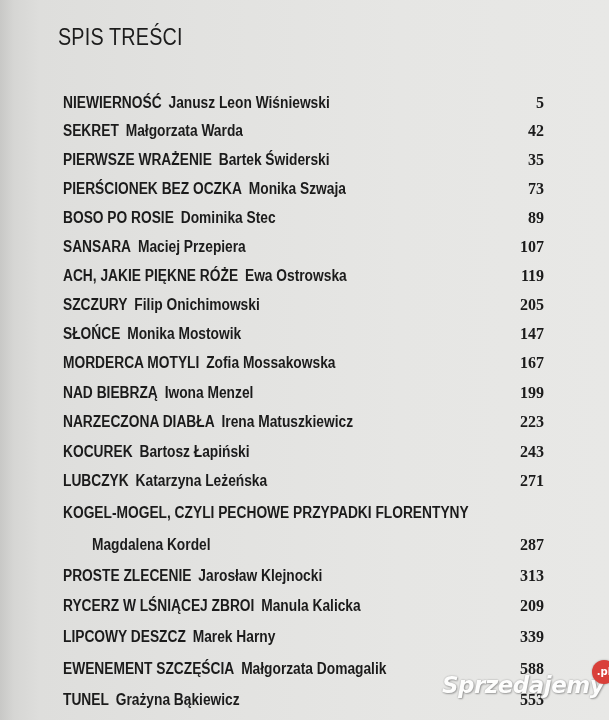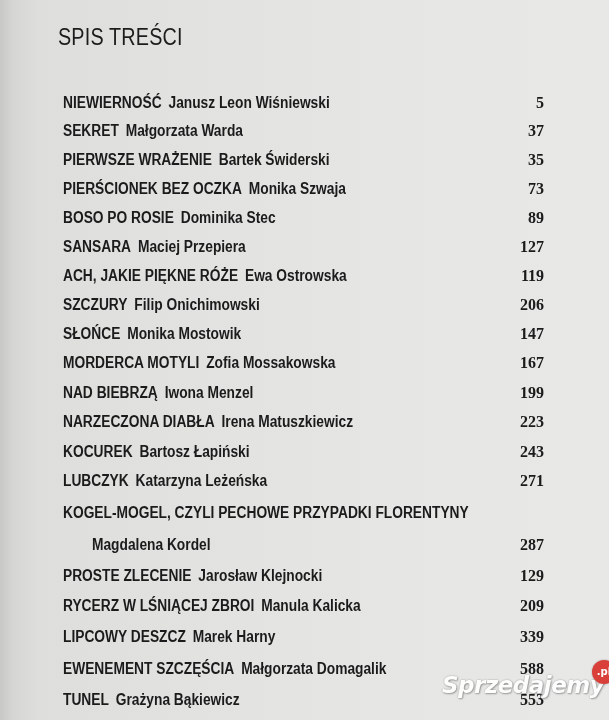--- a/index.html
+++ b/index.html
@@ -111,45 +111,45 @@
 <div class="page">
   <div class="toc-title">SPIS TREŚCI</div>
 
   <div class="toc-list">
     <div class="toc-row" style="top:90px">
       <div class="toc-text"><span class="title">NIEWIERNOŚĆ</span><span class="author">Janusz Leon Wiśniewski</span></div>
       <div class="toc-page">5</div>
     </div>
     <div class="toc-row" style="top:118px">
       <div class="toc-text"><span class="title">SEKRET</span><span class="author">Małgorzata Warda</span></div>
-      <div class="toc-page">37</div>
+      <div class="toc-page">42</div>
     </div>
     <div class="toc-row" style="top:147px">
       <div class="toc-text"><span class="title">PIERWSZE WRAŻENIE</span><span class="author">Bartek Świderski</span></div>
       <div class="toc-page">35</div>
     </div>
     <div class="toc-row" style="top:176px">
       <div class="toc-text"><span class="title">PIERŚCIONEK BEZ OCZKA</span><span class="author">Monika Szwaja</span></div>
       <div class="toc-page">73</div>
     </div>
     <div class="toc-row" style="top:205px">
       <div class="toc-text"><span class="title">BOSO PO ROSIE</span><span class="author">Dominika Stec</span></div>
       <div class="toc-page">89</div>
     </div>
     <div class="toc-row" style="top:234px">
       <div class="toc-text"><span class="title">SANSARA</span><span class="author">Maciej Przepiera</span></div>
-      <div class="toc-page">127</div>
+      <div class="toc-page">107</div>
     </div>
     <div class="toc-row" style="top:263px">
       <div class="toc-text"><span class="title">ACH, JAKIE PIĘKNE RÓŻE</span><span class="author">Ewa Ostrowska</span></div>
       <div class="toc-page">119</div>
     </div>
     <div class="toc-row" style="top:292px">
       <div class="toc-text"><span class="title">SZCZURY</span><span class="author">Filip Onichimowski</span></div>
-      <div class="toc-page">206</div>
+      <div class="toc-page">205</div>
     </div>
     <div class="toc-row" style="top:321px">
       <div class="toc-text"><span class="title">SŁOŃCE</span><span class="author">Monika Mostowik</span></div>
       <div class="toc-page">147</div>
     </div>
     <div class="toc-row" style="top:350px">
       <div class="toc-text"><span class="title">MORDERCA MOTYLI</span><span class="author">Zofia Mossakowska</span></div>
       <div class="toc-page">167</div>
     </div>
     <div class="toc-row" style="top:380px">
@@ -170,21 +170,21 @@
     </div>
     <div class="toc-row" style="top:500px">
       <div class="toc-text"><span class="title">KOGEL-MOGEL, CZYLI PECHOWE PRZYPADKI FLORENTYNY</span></div>
     </div>
     <div class="toc-row toc-continued" style="top:532px">
       <div class="toc-text"><span class="author" style="margin-left:0">Magdalena Kordel</span></div>
       <div class="toc-page">287</div>
     </div>
     <div class="toc-row" style="top:563px">
       <div class="toc-text"><span class="title">PROSTE ZLECENIE</span><span class="author">Jarosław Klejnocki</span></div>
-      <div class="toc-page">129</div>
+      <div class="toc-page">313</div>
     </div>
     <div class="toc-row" style="top:593px">
       <div class="toc-text"><span class="title">RYCERZ W LŚNIĄCEJ ZBROI</span><span class="author">Manula Kalicka</span></div>
       <div class="toc-page">209</div>
     </div>
     <div class="toc-row" style="top:624px">
       <div class="toc-text"><span class="title">LIPCOWY DESZCZ</span><span class="author">Marek Harny</span></div>
       <div class="toc-page">339</div>
     </div>
     <div class="toc-row" style="top:656px">

